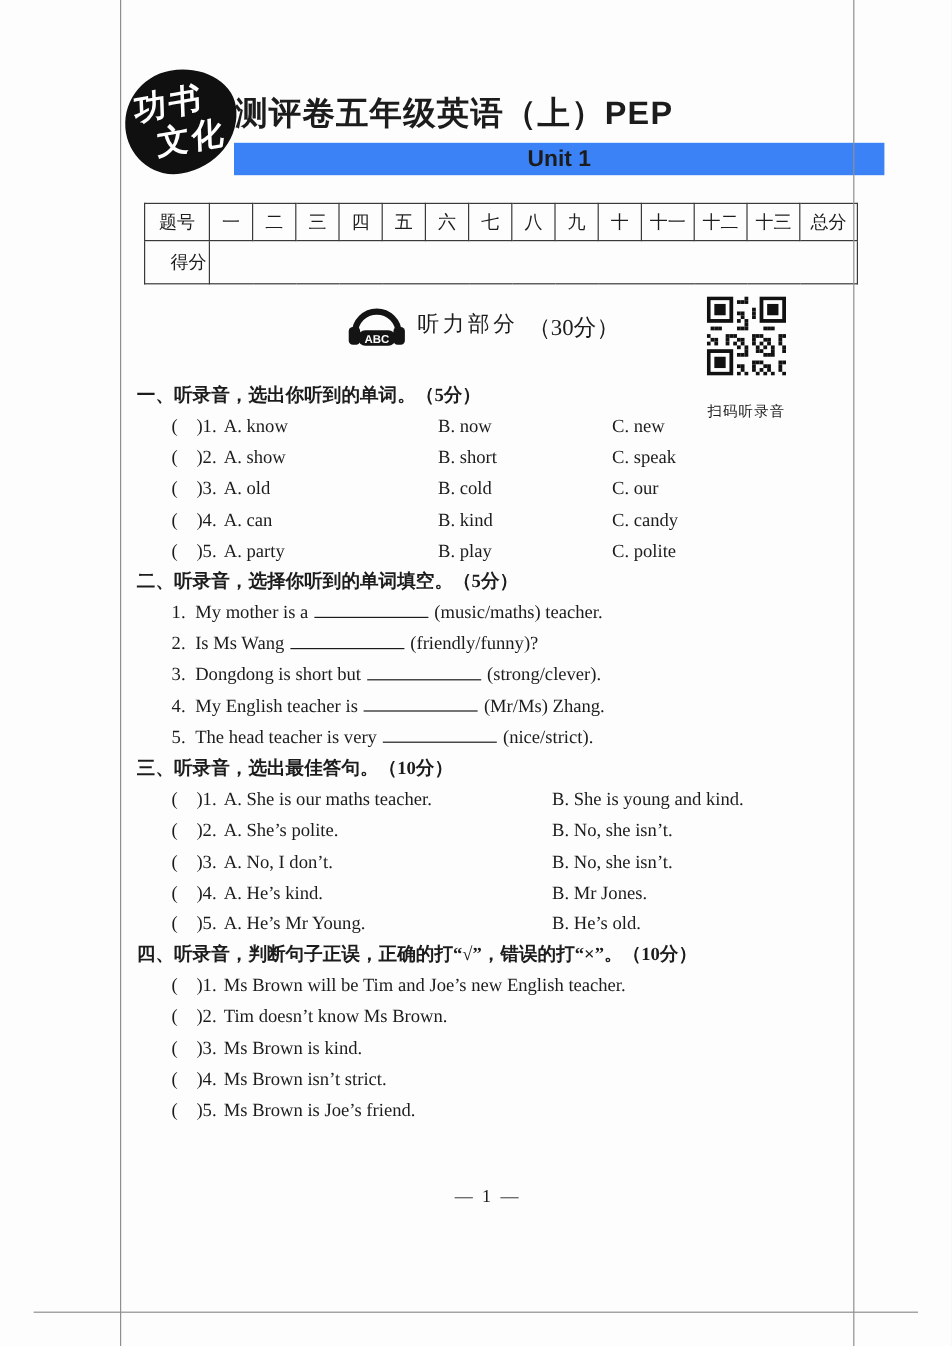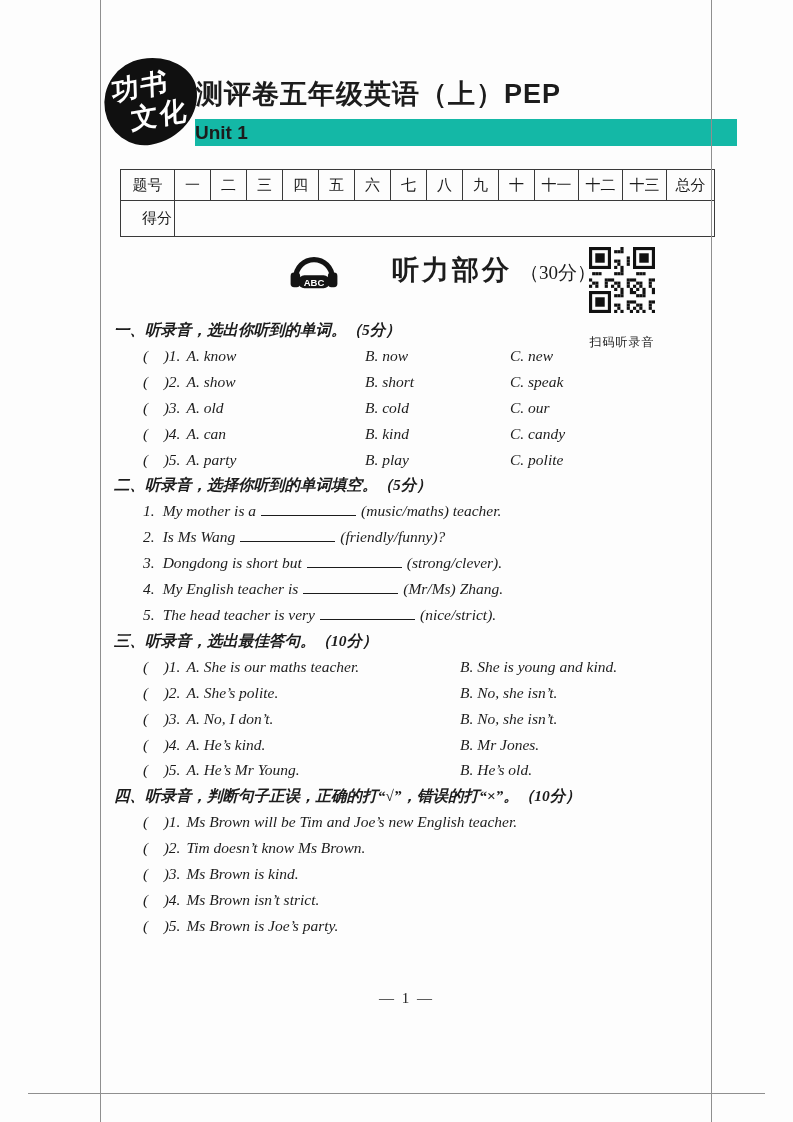--- a/index.html
+++ b/index.html
@@ -21,41 +21,41 @@
   .logo .l1, .logo .l2 { display:block; font-weight:bold; font-size:27px; line-height:1.15;
           transform:skewX(-8deg); letter-spacing:2px; }
   .logo .l1 { margin-left:10px; }
   .logo .l2 { margin-left:24px; }
 
   
   .title { position:absolute; left:140px; top:76px; width:590px; text-align:left;
            font-family:"Liberation Sans", sans-serif; font-weight:bold; font-size:27px;
            letter-spacing:1px; }
   .unit-bar { position:absolute; left:195px; top:119px; width:542px; height:27px;
-              background:#14b8a6; line-height:27px;
+              background:#3b82f6; text-align:center; line-height:27px;
               font-family:"Liberation Sans", sans-serif; font-weight:bold; font-size:19px; }
 
   
   table.score { position:absolute; left:120px; top:169px; width:594px;
                 border-collapse:collapse; table-layout:fixed; font-size:15px; }
   table.score td { border:1px solid #3a3a3a; text-align:center; padding:0; white-space:nowrap; }
   table.score tr.r1 td { height:31px; }
   table.score tr.r2 td { height:36px;padding-left:19px; }
 
   
   .listen-head { position:absolute; left:288px; top:250px; display:flex; align-items:center; gap:8px;justify-content:center; }
-  .listen-title { font-weight:bold; font-size:27px; letter-spacing:3px;margin-left:44px; }
+  .listen-title { font-weight:normal; font-size:18px; letter-spacing:3px; }
   .listen-score { font-size:19px; margin-top:5px; }
 
   .qr-block { position:absolute; left:586px; top:247px; width:72px; text-align:center; }
   .qr-caption { font-size:12px; letter-spacing:1px; margin-top:17px; }
 
   
   .questions { position:absolute; left:100px; top:317px; width:613px; font-size:15.5px; }
-  .q-line, .sec-heading { line-height:25.9px; white-space:nowrap;font-style:italic; }
+  .q-line, .sec-heading { line-height:25.9px; white-space:nowrap; }
   .sec-heading { font-weight:bold; padding-left:14px; }
   .q-line { padding-left:43px; }
   .q-line.abc { display:grid; grid-template-columns:222px 145px 1fr; padding-left:43px; }
   .q-line.two { display:grid; grid-template-columns:317px 1fr; padding-left:43px; }
   .pre { white-space:pre; margin-right:6px; }
   .num { margin-right:8px; }
   .blank { display:inline-block; width:95px; height:0.95em; border-bottom:1px solid #1c1c1c;
            margin:0 5px; vertical-align:baseline; }
 
   .page-num { position:absolute; left:100px; top:990px; width:613px; text-align:center;
@@ -320,21 +320,21 @@
       <div class="q-line">
         <span class="pre">(    )2.</span><span>Tim doesn’t know Ms Brown.</span>
       </div>
       <div class="q-line">
         <span class="pre">(    )3.</span><span>Ms Brown is kind.</span>
       </div>
       <div class="q-line">
         <span class="pre">(    )4.</span><span>Ms Brown isn’t strict.</span>
       </div>
       <div class="q-line">
-        <span class="pre">(    )5.</span><span>Ms Brown is Joe’s party.</span>
+        <span class="pre">(    )5.</span><span>Ms Brown is Joe’s friend.</span>
       </div>
     </div>
 
   </div>
 
   <div class="page-num">— 1 —</div>
 
 </div>
 
 </body></html>

